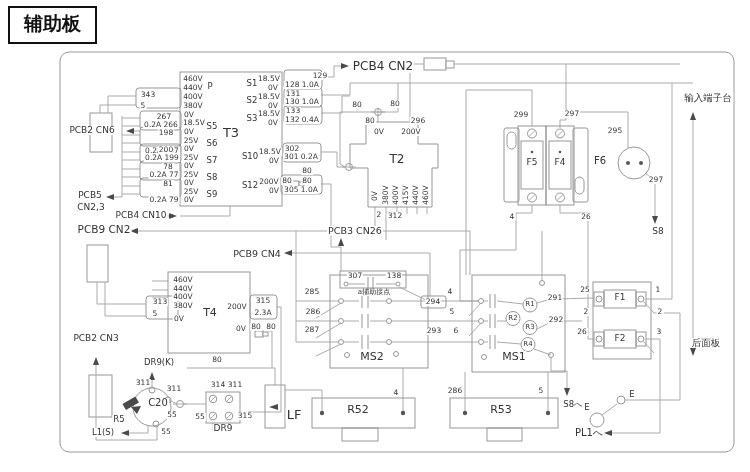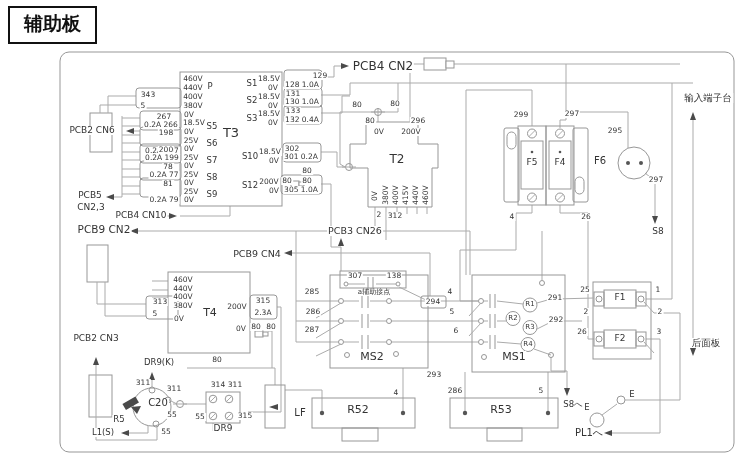--- a/index.html
+++ b/index.html
@@ -380,21 +380,21 @@
       <div class="lbl" style="left: 455px; top: 387px;">286</div>
       <div class="lbl" style="left: 541px; top: 387px;">5</div>
       <div class="lbl" style="left: 372px; top: 351px; font-size: 11px;">MS2</div>
       <div class="lbl" style="left: 355px; top: 272px;">307</div>
       <div class="lbl" style="left: 394px; top: 272px;">138</div>
       <div class="lbl" style="left: 374px; top: 289px; font-size: 7px;">a辅助接点</div>
       <div class="lbl" style="left: 312px; top: 288px;">285</div>
       <div class="lbl" style="left: 313px; top: 308px;">286</div>
       <div class="lbl" style="left: 312px; top: 326px;">287</div>
       <div class="lbl" style="left: 433px; top: 298px;">294</div>
-      <div class="lbl" style="left: 434px; top: 327px; margin-top: 44px;">293</div>
+      <div class="lbl" style="left: 434px; top: 327px;">293</div>
       <div class="lbl" style="left: 210px; top: 307px; font-size: 11px;">T4</div>
       <div class="lbl" style="left: 183px; top: 276px;">460V</div>
       <div class="lbl" style="left: 183px; top: 285px;">440V</div>
       <div class="lbl" style="left: 183px; top: 293px;">400V</div>
       <div class="lbl" style="left: 183px; top: 302px;">380V</div>
       <div class="lbl" style="left: 179px; top: 315px;">0V</div>
       <div class="lbl" style="left: 160px; top: 298px;">313</div>
       <div class="lbl" style="left: 155px; top: 310px;">5</div>
       <div class="lbl" style="left: 237px; top: 303px;">200V</div>
       <div class="lbl" style="left: 263px; top: 297px;">315</div>
@@ -407,20 +407,20 @@
       <div class="lbl" style="left: 143px; top: 379px;">311</div>
       <div class="lbl" style="left: 174px; top: 385px;">311</div>
       <div class="lbl" style="left: 172px; top: 411px;">55</div>
       <div class="lbl" style="left: 166px; top: 428px;">55</div>
       <div class="lbl" style="left: 119px; top: 415px; font-size: 8.5px;">R5</div>
       <div class="lbl" style="left: 218px; top: 381px;">314</div>
       <div class="lbl" style="left: 235px; top: 381px;">311</div>
       <div class="lbl" style="left: 200px; top: 413px;">55</div>
       <div class="lbl" style="left: 245px; top: 412px;">315</div>
       <div class="lbl" style="left: 223px; top: 424px; font-size: 9px;">DR9</div>
-      <div class="lbl" style="left: 300px; top: 408px; font-size: 10px;">LF</div>
+      <div class="lbl" style="left: 294px; top: 408px; font-size: 13px;">LF</div>
       <div class="lbl" style="left: 358px; top: 404px; font-size: 11px;">R52</div>
       <div class="lbl" style="left: 501px; top: 404px; font-size: 11px;">R53</div>
       <div class="lbl" style="left: 396px; top: 389px;">4</div>
       <div class="lbl" style="left: 632px; top: 390px; font-size: 8.5px;">E</div>
       <div class="lbl" style="left: 587px; top: 403px; font-size: 8.5px;">E</div>
     </div>
 </div>
 
 </body></html>

